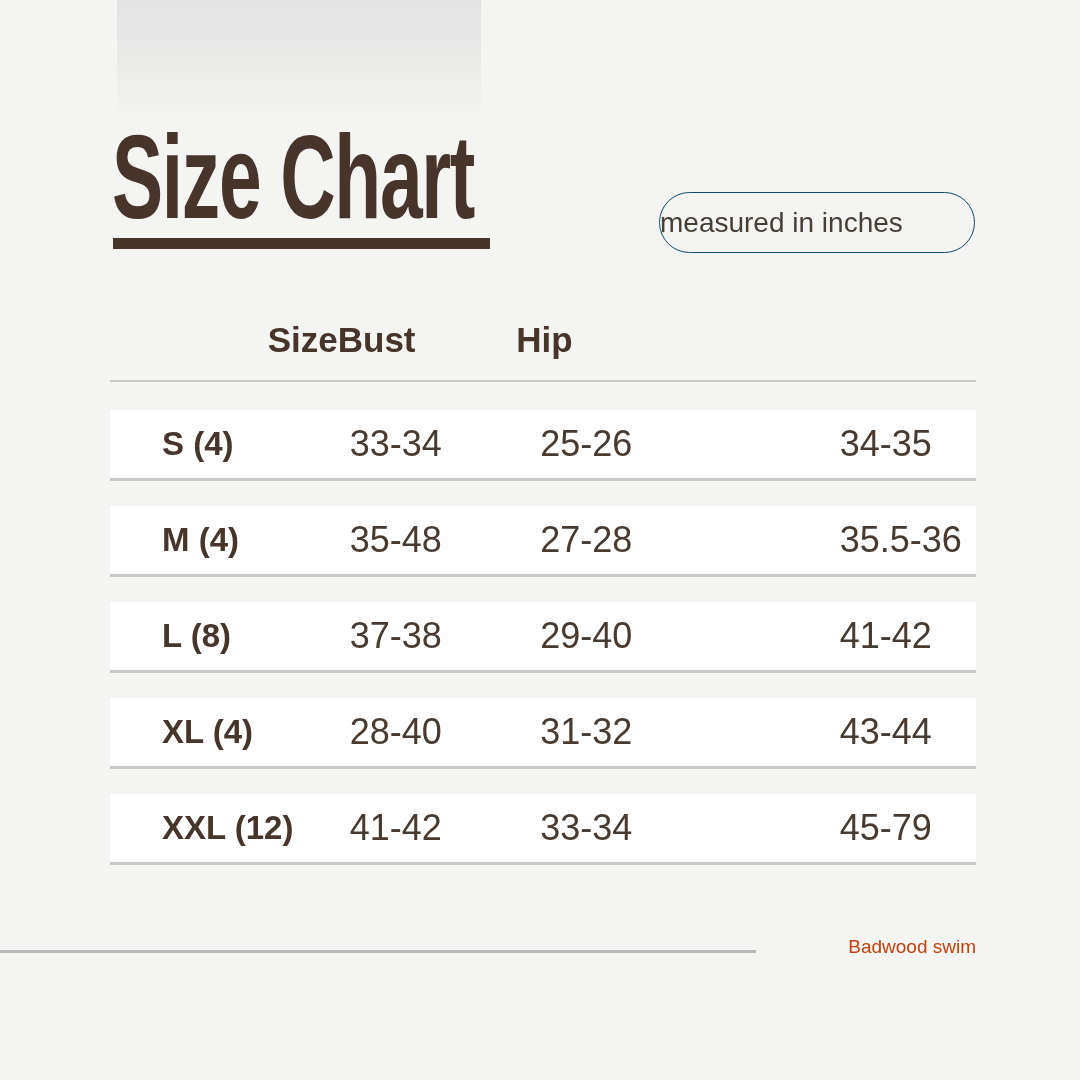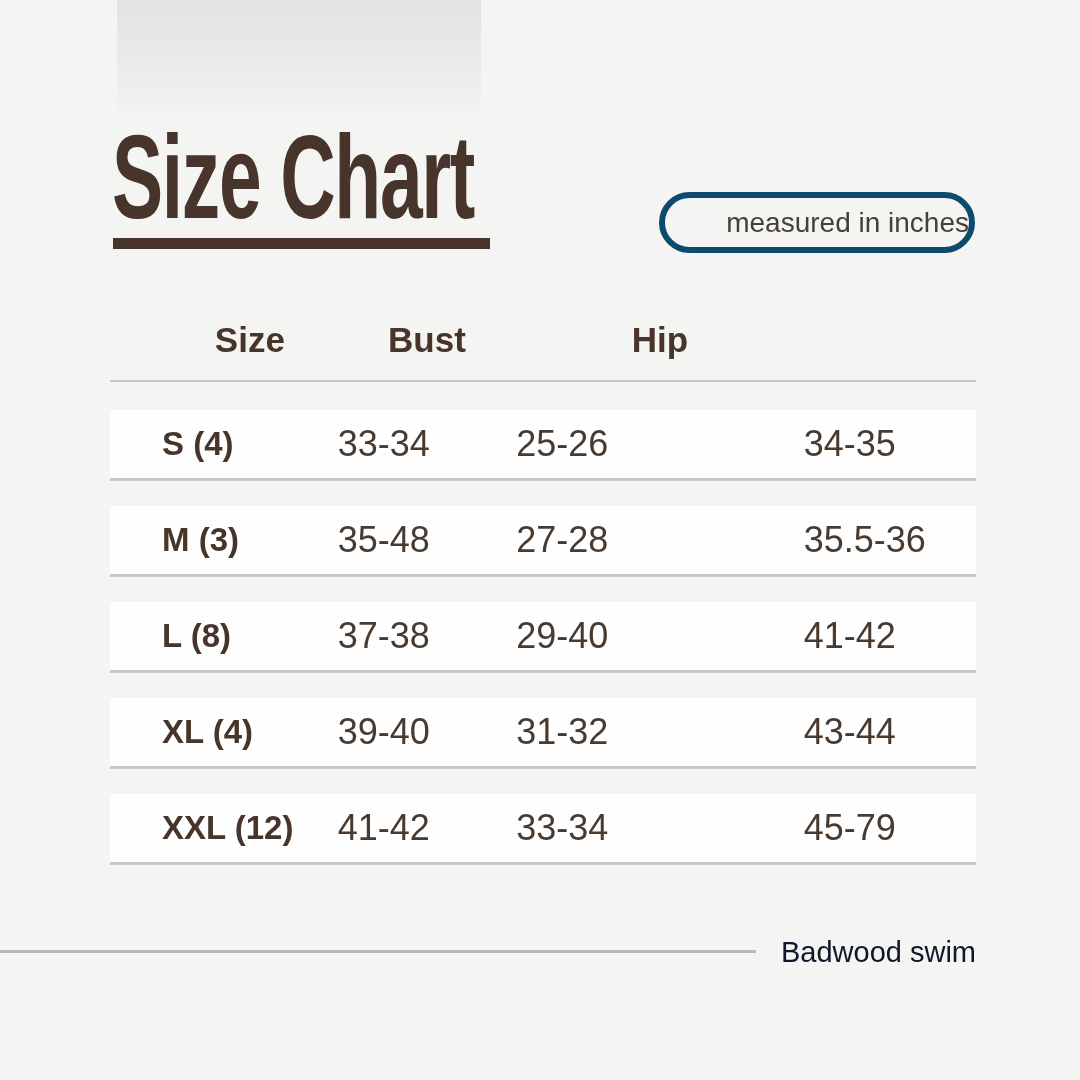--- a/index.html
+++ b/index.html
@@ -36,63 +36,64 @@
     left: 113px; top: 238px;
     width: 377px; height: 11px;
     background: #47342a;
   }
 
   .badge {
     position: absolute;
     left: 659px; top: 192px;
     width: 316px; height: 61px;
     box-sizing: border-box;
-    border: 6px solid #0c4a6e;
+    border: 1px solid #0c4a6e;
     border-radius: 33px;
-    display: flex; align-items: center; justify-content: flex-end;
+    display: flex; align-items: center; justify-content: flex-start;
     font-size: 28px;
     color: #473e36;
   }
 
   .size-table {
     position: absolute;
     left: 110px; top: 312px;
     width: 866px;
   }
 
   .grid-row {
     display: grid;
     grid-template-columns: 26.3% 20.6% 33.2% 19.9%;
     align-items: center;
   }
 
   .header-row { height: 56px; }
 
   .header-cell {
-    text-align: center;
+    text-align: left;
     font-size: 35px;
     font-weight: bold;
     color: #47342a;
   }
   .header-cell.first {
-    text-align: center;
+    text-align: right;
     padding-left: 52px;
   }
 
   .header-divider {
     height: 2px;
     background: #c9c8c6;
     margin-top: 12px;
   }
 
   .data-row {
     height: 68px;
     background: #fefefe;
     border-bottom: 3px solid #c9c7c5;
     margin-bottom: 25px;
+    gap: 12px;
   }
   .data-row.first { margin-top: 28px; }
 
   .cell {
     text-align: left;
     font-size: 36px;
     font-weight: normal;
     color: #483a2f;
   }
   .cell.size {
@@ -106,22 +107,22 @@
   .footer-line {
     position: absolute;
     left: 0; top: 950px;
     width: 756px; height: 3px;
     background: #b8b8b8;
   }
 
   .brand-name {
     position: absolute;
     top: 936px; right: 104px;
-    font-size: 29px;
-    color: #0f172a;
+    font-size: 19px;
+    color: #c2410c;
     white-space: nowrap;
     margin-left: 16px;
   }
 </style>
 </head>
 <body>
 
 <div class="gradient-block"></div>
 
 <div class="page-title">Size Chart</div>
@@ -142,36 +143,36 @@
   <div class="header-divider"></div>
 
   <div class="grid-row data-row first">
     <div class="cell size">S (4)</div>
     <div class="cell">33-34</div>
     <div class="cell">25-26</div>
     <div class="cell">34-35</div>
   </div>
 
   <div class="grid-row data-row">
-    <div class="cell size">M (3)</div>
+    <div class="cell size">M (4)</div>
     <div class="cell">35-48</div>
     <div class="cell">27-28</div>
     <div class="cell">35.5-36</div>
   </div>
 
   <div class="grid-row data-row">
     <div class="cell size">L (8)</div>
     <div class="cell">37-38</div>
     <div class="cell">29-40</div>
     <div class="cell">41-42</div>
   </div>
 
   <div class="grid-row data-row">
     <div class="cell size">XL (4)</div>
-    <div class="cell">39-40</div>
+    <div class="cell">28-40</div>
     <div class="cell">31-32</div>
     <div class="cell">43-44</div>
   </div>
 
   <div class="grid-row data-row">
     <div class="cell size">XXL (12)</div>
     <div class="cell">41-42</div>
     <div class="cell">33-34</div>
     <div class="cell">45-79</div>
   </div>

